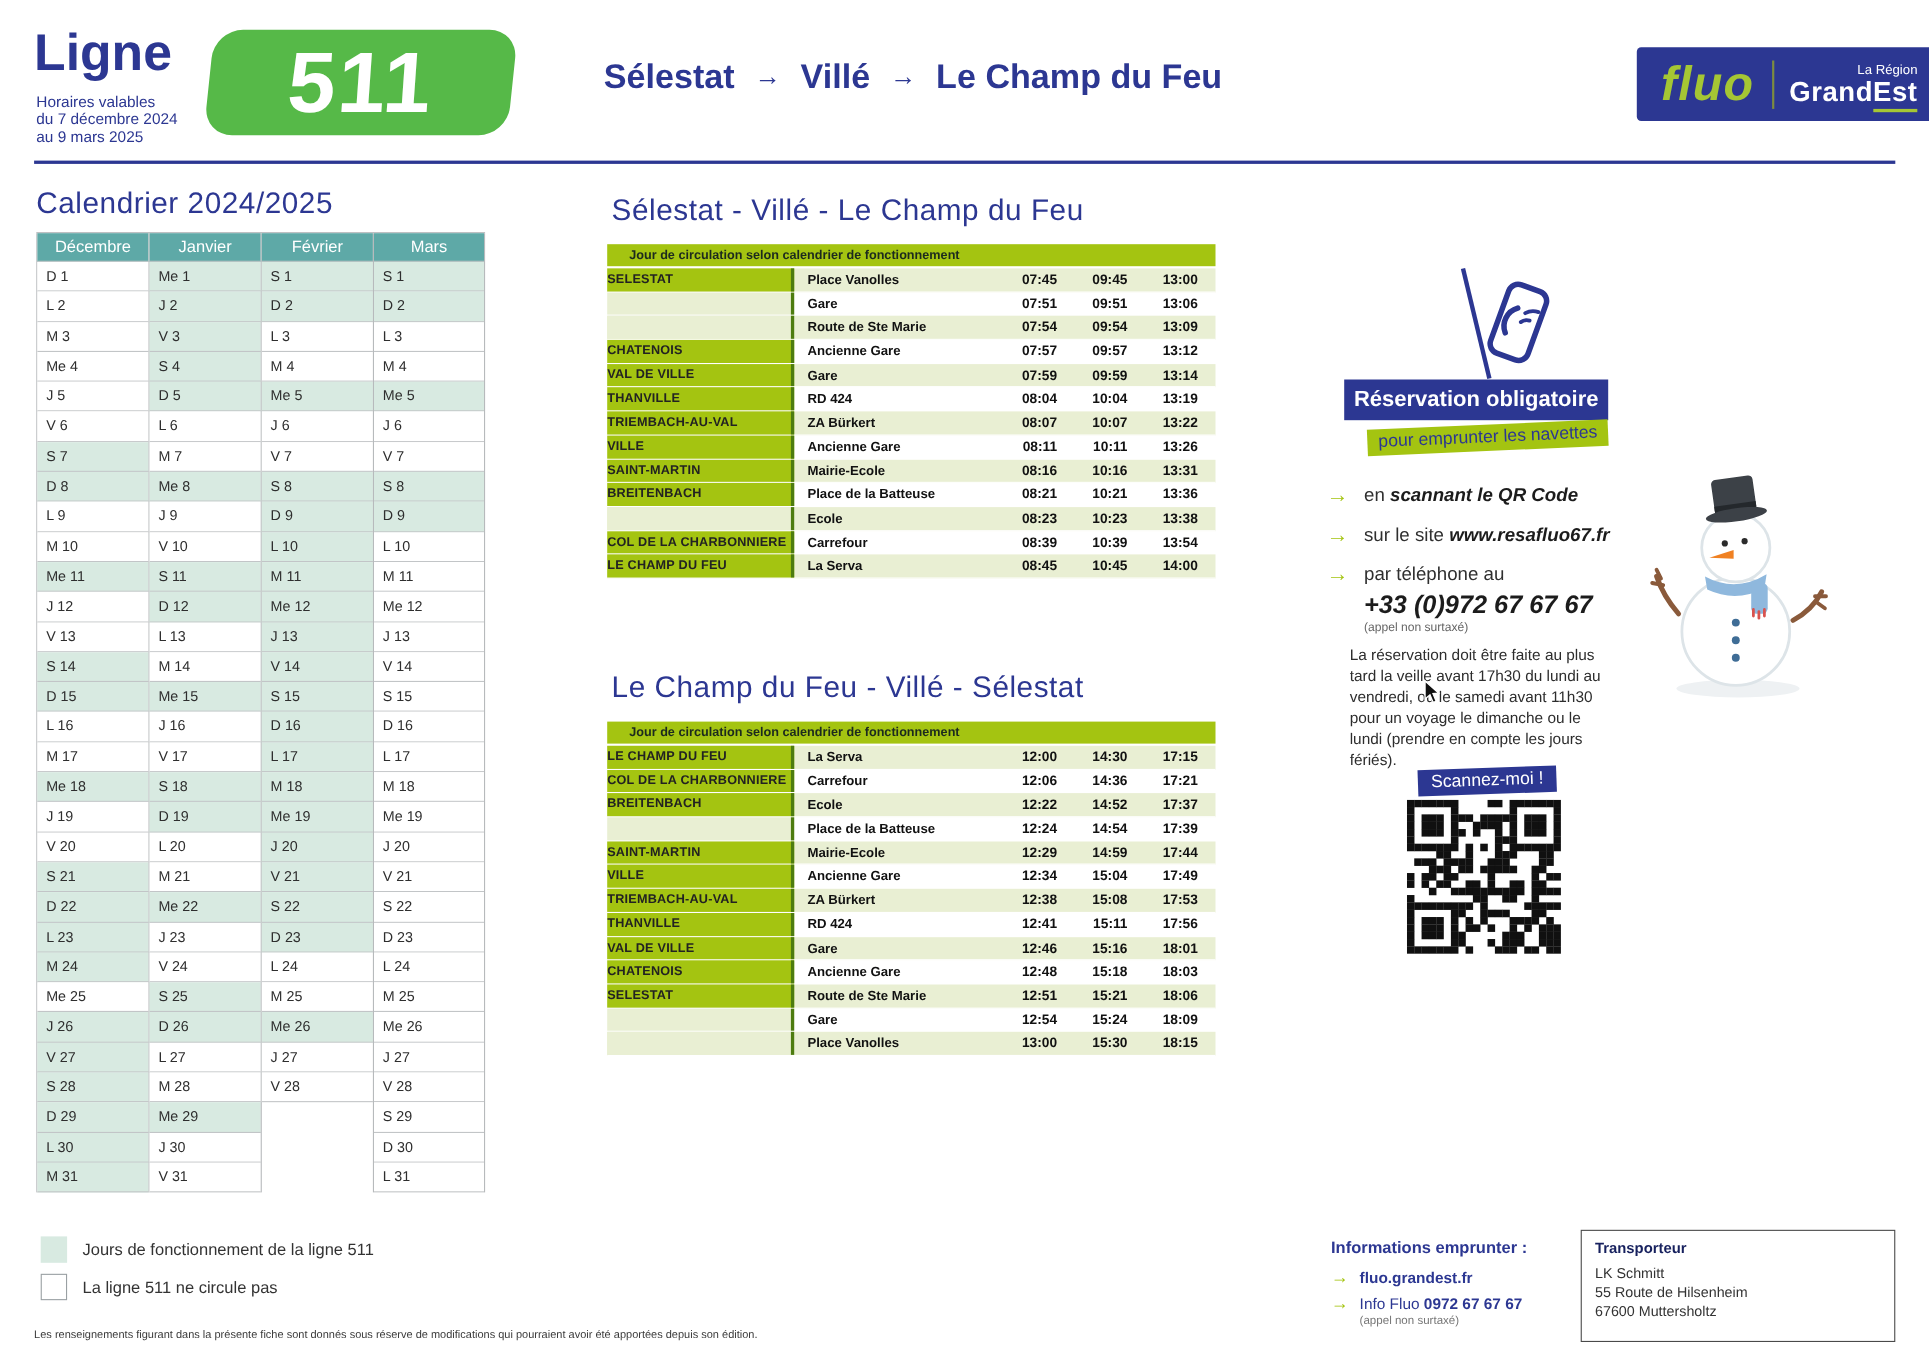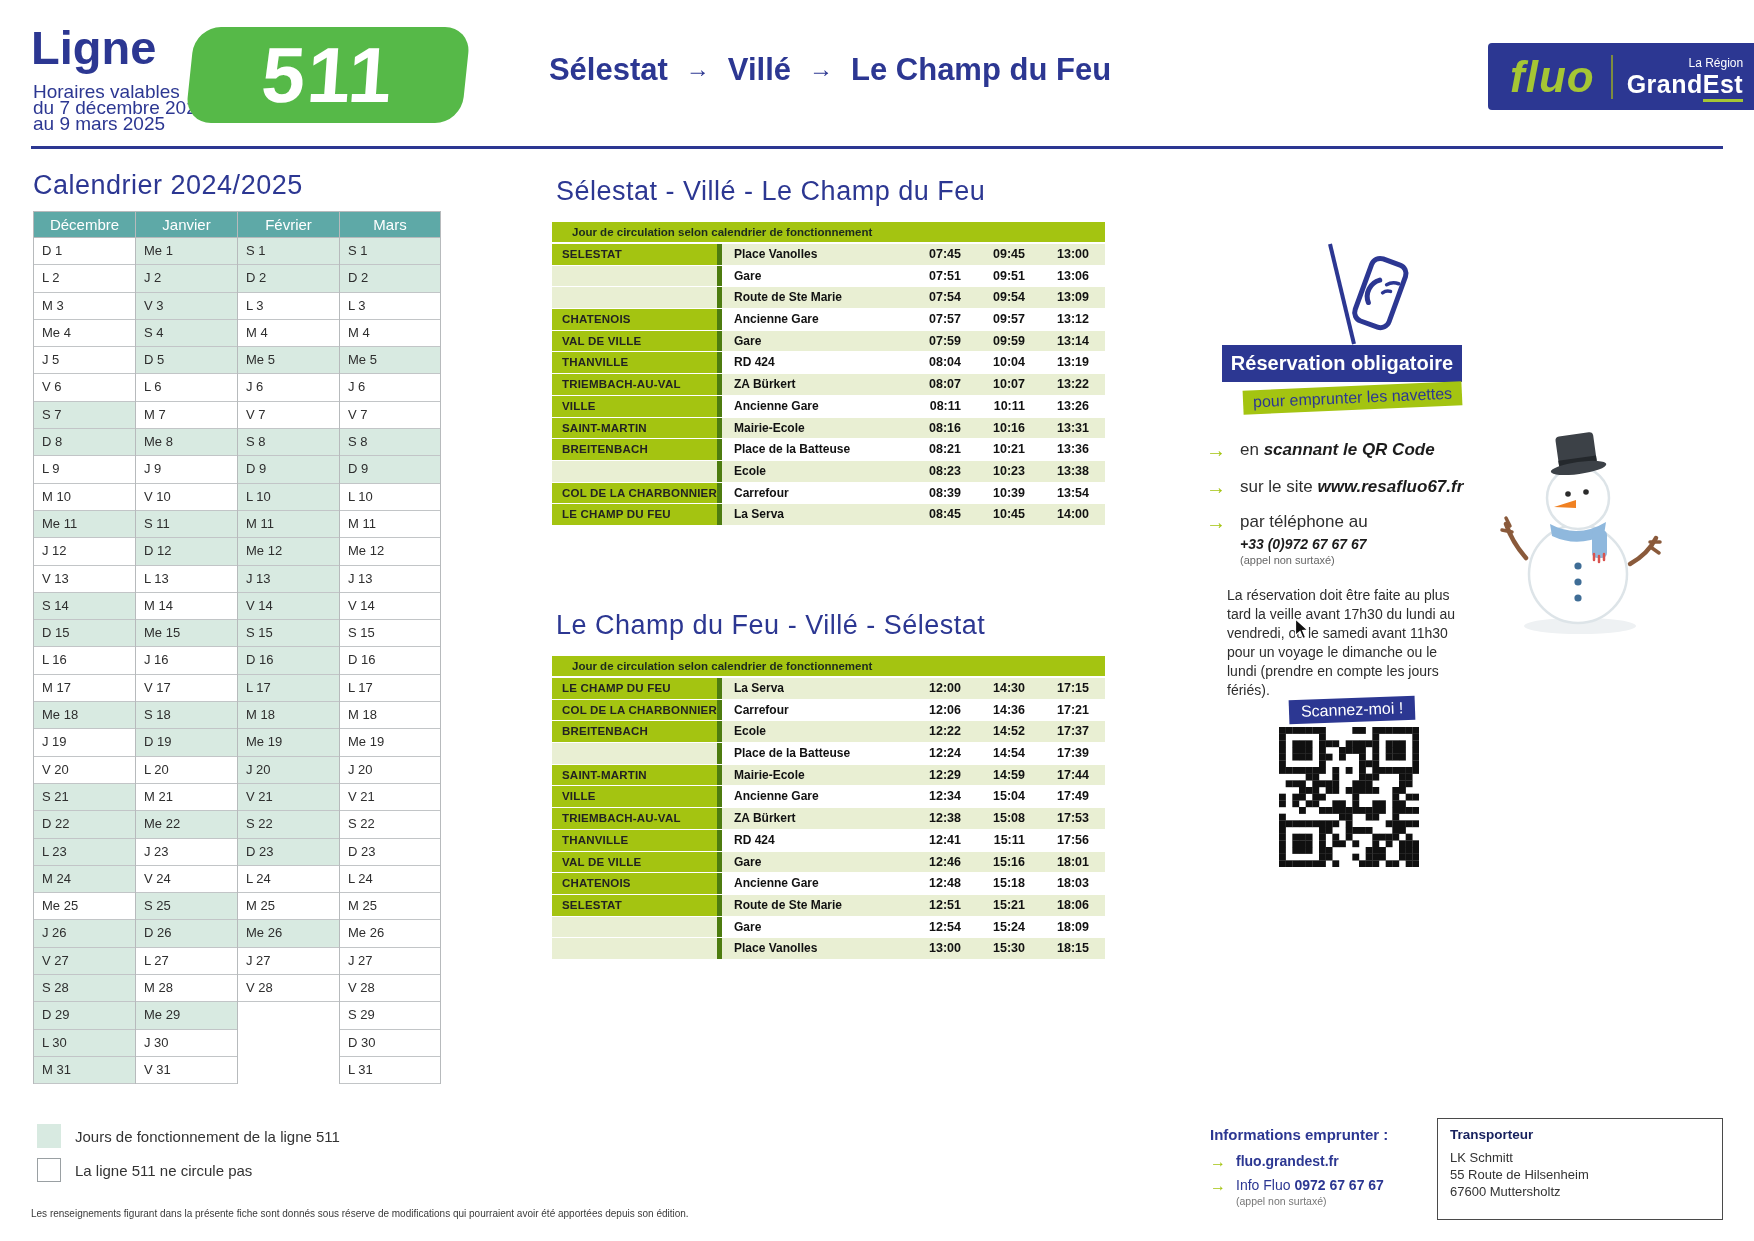--- a/index.html
+++ b/index.html
@@ -2,21 +2,21 @@
 <html style="--c-navy: #2c3792; --c-badge: #56b948; --c-lime: #a4c411; --c-palegreen: #e9efd3; --c-teal: #5ea9a7; --c-mint: #d8eae1; --c-logogreen: #a5c634;"><head>
 <meta charset="utf-8">
 <style>
   html,body{margin:0;padding:0;background:#fff;}
   *{box-sizing:border-box;}
   #page{position:relative;width:1754px;height:1241px;background:#fff;overflow:hidden;
         font-family:"Liberation Sans","DejaVu Sans",sans-serif;}
 
   
   .hdr-ligne{position:absolute;left:31px;top:20px;font-size:47px;font-weight:800;color:var(--c-navy,#2c3792);}
-  .hdr-validity{position:absolute;left:33px;top:84px;font-size:19px;color:var(--c-navy,#2c3792);line-height:16px;}
+  .hdr-validity{position:absolute;left:33px;top:84px;font-size:14px;color:var(--c-navy,#2c3792);line-height:16px;}
   .badge{position:absolute;left:190px;top:27px;width:276px;height:96px;background:var(--c-badge,#56b948);
          border-radius:26px;transform:skewX(-6deg);display:flex;align-items:center;justify-content:center;}
   .badge span{font-size:78px;font-weight:800;color:#fff;letter-spacing:2px;transform:skewX(2deg);}
   .route-title{position:absolute;left:470px;top:52px;width:720px;text-align:center;
                font-size:31px;font-weight:800;color:var(--c-navy,#2c3792);}
   .route-title .arr{font-size:24px;font-weight:400;margin:0 18px;vertical-align:3px;}
   .logo{position:absolute;left:1452px;top:43px;width:271px;height:67px;background:var(--c-navy,#2c3792);
         border-radius:4px;display:flex;align-items:center;margin-left:36px;}
   .logo-fluo{font-size:44px;font-weight:700;font-style:italic;color:var(--c-logogreen,#a5c634);
              margin-left:22px;letter-spacing:1px;line-height:1;}
@@ -47,39 +47,39 @@
 
   
   .tt-title{position:absolute;left:556px;font-size:27px;color:var(--c-navy,#2c3792);letter-spacing:.5px;}
   .tt-title.t1{top:176px;}.tt-title.t2{top:610px;}
   .tt{position:absolute;left:552px;width:553px;}
   .tt.p1{top:222px;}.tt.p2{top:656px;}
   .tt-head{height:20px;background:var(--c-lime,#a4c411);color:#1c2a1e;font-size:11.5px;font-weight:700;
            line-height:20px;padding-left:20px;margin-bottom:2px;}
   .tt-row{display:flex;height:21.7px;background:#fff;border-bottom:1px solid #fff;padding-right:16px;}
   .tt-row.alt{background:var(--c-palegreen,#e9efd3);}
-  .tt-commune{width:170px;background:var(--c-palegreen,#e9efd3);border-right:5px solid #4d7c0f;
-              font-size:11.5px;font-weight:700;color:#222;line-height:20.7px;padding-left:10px;letter-spacing:.2px;
+  .tt-commune{width:170px;background:var(--c-palegreen,#e9efd3);border-right:3px solid #4d7c0f;
+              font-size:11.5px;font-weight:700;color:#222;line-height:20.7px;letter-spacing:.2px;
               white-space:nowrap;overflow:hidden;}
   .tt-commune.named{background:var(--c-lime,#a4c411);}
   .tt-stop{flex:1;font-size:12px;font-weight:700;color:#111;line-height:20.7px;padding-left:12px;}
   .tt-time{width:64px;font-size:12.5px;font-weight:700;color:#111;line-height:20.7px;text-align:right;}
 
   
   .phone-icon{position:absolute;left:1322px;top:240px;}
   .resa-title{position:absolute;left:1222px;top:345px;width:240px;height:37px;background:var(--c-navy,#2c3792);
               color:#fff;font-size:20px;font-weight:700;display:flex;align-items:center;justify-content:center;}
   .resa-sub{position:absolute;left:1243px;top:386px;background:var(--c-lime,#a4c411);color:var(--c-navy,#2c3792);
             font-size:16px;padding:3px 10px;transform:rotate(-2.5deg);}
   .resa-item{position:absolute;left:1206px;display:flex;font-size:17px;color:#2f2f2f;width:260px;}
   .resa-item .arr{color:var(--c-lime,#a4c411);font-weight:700;font-size:20px;margin-right:14px;line-height:1;}
   .resa-item b{color:#1c1c1c;font-style:italic;}
   .ri1{top:440px;}.ri2{top:477px;}.ri3{top:512px;}
   .txt.col{display:flex;flex-direction:column;}
-  .resa-num{font-size:14px;font-weight:700;color:#181818;margin-top:4px;}
+  .resa-num{font-size:23px;font-weight:700;color:#181818;margin-top:4px;}
   .resa-note{font-size:11px;color:#666;margin-top:2px;}
   .resa-par{position:absolute;left:1227px;top:586px;width:234px;font-size:14px;line-height:19px;color:#2d2d2d;}
   .scan-badge{position:absolute;left:1289px;top:698px;background:var(--c-navy,#2c3792);color:#fff;
               font-size:16px;padding:3px 12px;transform:rotate(-2deg);}
   #qr{position:absolute;left:1279px;top:727px;}
   .snowman{position:absolute;left:1496px;top:426px;}
   .cursor{position:absolute;left:1294px;top:618px;}
 
   
   .info-title{position:absolute;left:1210px;top:1126px;font-size:15px;font-weight:700;color:var(--c-navy,#2c3792);}

